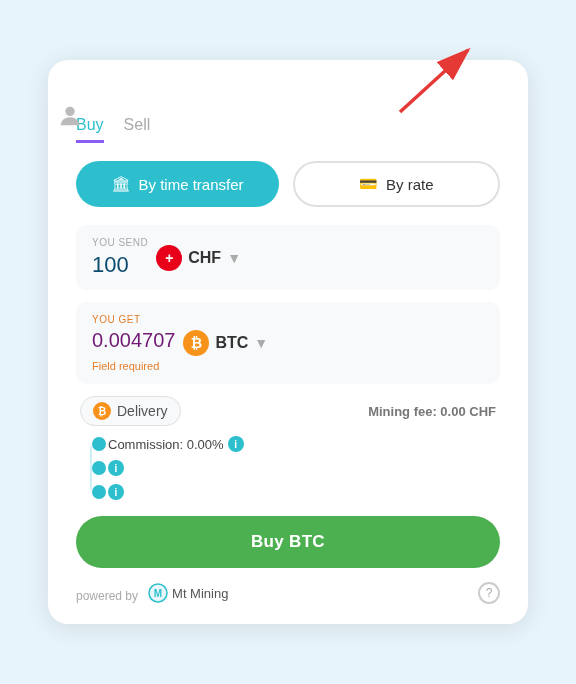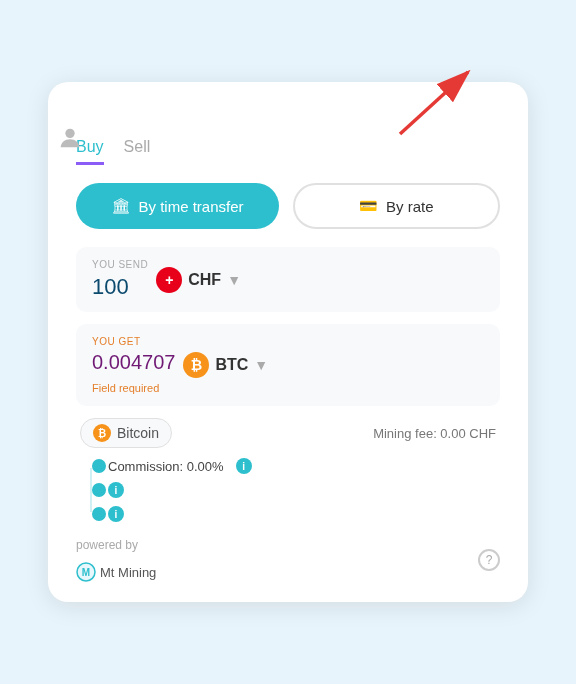--- a/index.html
+++ b/index.html
@@ -176,30 +176,31 @@
       display: flex;
       align-items: center;
       justify-content: center;
       color: #fff;
       font-size: 10px;
       font-weight: bold;
     }
     .mining-fee {
       font-size: 13px;
       color: #777;
+      font-weight: bold;
     }
     
     .details-list {
       margin: 10px 0 16px;
       padding-left: 6px;
     }
     .detail-item {
       display: flex;
       align-items: center;
-      gap: 12px;
+      gap: 4px;
       margin-bottom: 8px;
       font-size: 13px;
       color: #444;
       position: relative;
       padding-left: 16px;
     }
     .detail-item::before {
       content: '';
       position: absolute;
       left: 0;
@@ -254,25 +255,24 @@
       margin-bottom: 14px;
     }
     
     .footer {
       display: flex;
       align-items: center;
       justify-content: space-between;
     }
     .powered-by {
       display: flex;
-      align-items: flex-start;
+      align-items: flex-end;
       gap: 10px;
       font-size: 12px;
       color: #aaa;
-      flex-direction: column;
     }
     .mt-pelerin-logo {
       display: flex;
       align-items: center;
       gap: 4px;
       font-size: 13px;
       color: #555;
       font-weight: 500;
     }
     .help-icon {
@@ -351,21 +351,21 @@
       <div class="currency-flag btc">₿</div>
       <span class="currency-name">BTC</span>
       <span class="chevron">▼</span>
     </div>
   </div>
 
   
   <div class="info-row">
     <div class="bitcoin-badge">
       <div class="btc-icon-sm">₿</div>
-      <span>Bitcoin</span>
+      <span>Delivery</span>
     </div>
     <span class="mining-fee">Mining fee: 0.00 CHF</span>
   </div>
 
   
   <div class="details-list-wrap">
     <div class="details-list">
       <div class="detail-item">
         <span>Commission: 0.00%</span>
         <span class="info-icon">i</span>
@@ -373,20 +373,21 @@
       <div class="detail-item">
         <span class="info-icon">i</span>
       </div>
       <div class="detail-item">
         <span class="info-icon">i</span>
       </div>
     </div>
   </div>
 
   
+  <button class="btn-buy">Buy BTC</button>
 
   
   <div class="footer">
     <div class="powered-by">
       <span>powered by</span>
       <div class="mt-pelerin-logo">
         <svg width="20" height="20" viewBox="0 0 20 20">
           <circle cx="10" cy="10" r="9" fill="#e8f7fb" stroke="#2dbfcd" stroke-width="1.5"></circle>
           <text x="10" y="14" text-anchor="middle" font-size="10" fill="#2dbfcd" font-weight="bold">M</text>
         </svg>

